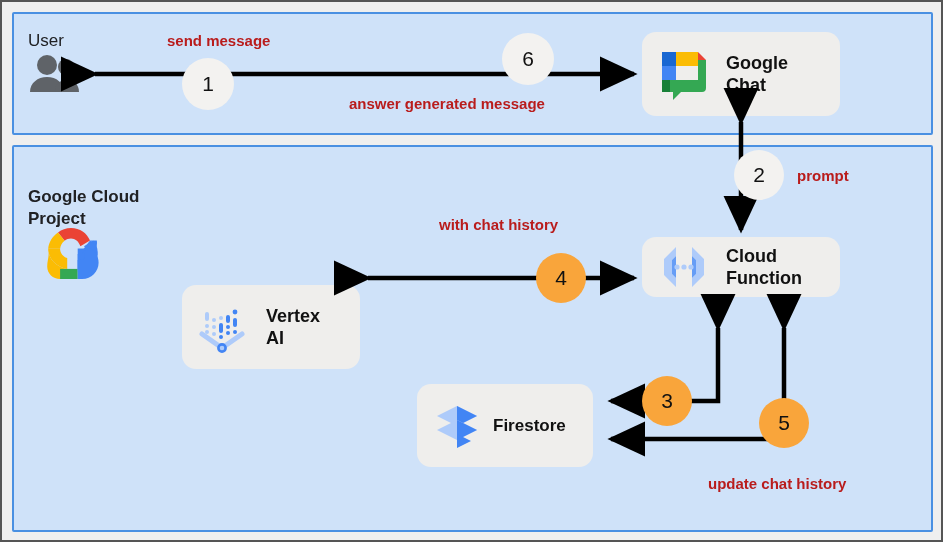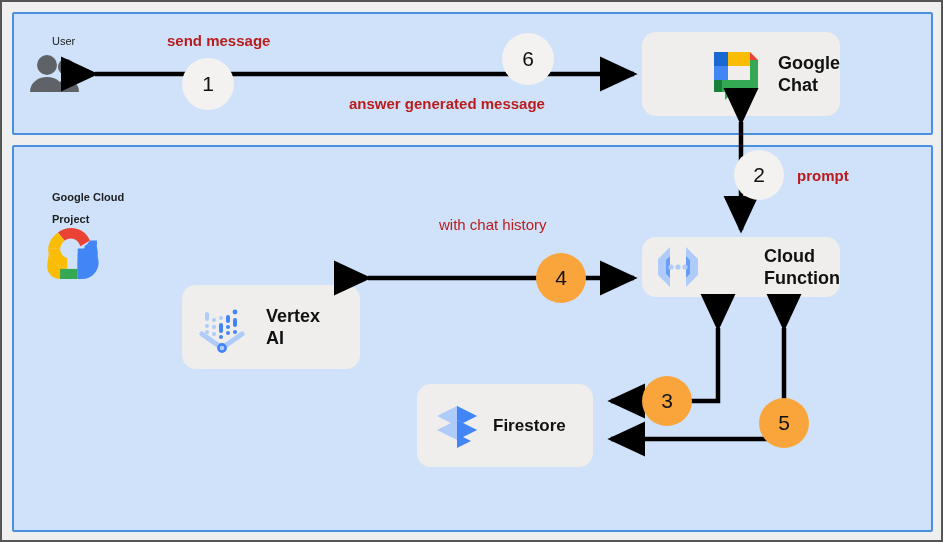--- a/index.html
+++ b/index.html
@@ -9,46 +9,46 @@
     font-family:"Liberation Sans", sans-serif;
     overflow:hidden;
   }
   #stage{position:relative;width:943px;height:542px;box-sizing:border-box;border:2px solid #555;background:#efefef;}
 
   
   .panel{position:absolute;background:#cfe2f9;border:2px solid #4a90e2;border-radius:2px;box-sizing:border-box;}
   #panel-user{left:10px;top:10px;width:921px;height:123px;}
   #panel-gcp{left:10px;top:143px;width:921px;height:387px;}
 
-  .panel-title{position:absolute;color:#202124;font-size:11px;line-height:22px;white-space:pre-line;margin-left:24px;}
+  .panel-title{position:absolute;color:#202124;font-size:17px;line-height:22px;white-space:pre-line;}
   #title-user{left:26px;top:28px;}
   #title-gcp{left:26px;top:184px;font-weight:bold;}
 
   
   .card{position:absolute;background:#efeeec;border-radius:14px;box-sizing:border-box;display:flex;align-items:center;}
   .card-label{font-size:18px;font-weight:bold;color:#111;line-height:22px;white-space:pre-line;}
   .card-icon{display:flex;align-items:center;justify-content:center;flex:none;}
 
-  #card-googlechat{left:640px;top:30px;width:198px;height:84px;justify-content:flex-end;}
+  #card-googlechat{left:640px;top:30px;width:198px;height:84px;padding-left:14px;}
   #card-googlechat .card-label{margin-left:14px;}
   #card-vertexai{left:180px;top:235px;width:178px;height:84px;padding-left:14px;margin-top:48px;}
   #card-vertexai .card-label{margin-left:12px;}
-  #card-cloudfunction{left:640px;top:235px;width:198px;height:60px;padding-left:8px;gap:44px;}
+  #card-cloudfunction{left:640px;top:235px;width:198px;height:60px;padding-left:14px;}
   #card-cloudfunction .card-label{margin-left:14px;}
   #card-firestore{left:415px;top:382px;width:176px;height:83px;padding-left:14px;}
   #card-firestore .card-label{margin-left:10px;font-size:17px;}
 
   
   .flabel{position:absolute;color:#b91c1c;font-size:15px;line-height:19px;white-space:pre;}
   .flabel.bold{font-weight:bold;}
   #lbl-send{left:165px;top:29px;font-weight:bold;}
   #lbl-answer{left:347px;top:92px;font-weight:bold;}
   #lbl-execute{left:795px;top:164px;font-weight:bold;}
   #lbl-prompt1{left:419px;top:186px;}
-  #lbl-prompt2{left:437px;top:213px;font-weight:normal;}
+  #lbl-prompt2{left:437px;top:213px;font-weight:bold;}
   #lbl-retrieve{left:493px;top:339px;font-weight:bold;}
   #lbl-update{left:706px;top:472px;font-weight:bold;}
 
   
   .badge{position:absolute;border-radius:50%;display:flex;align-items:center;justify-content:center;
          font-size:21px;color:#111;box-sizing:border-box;}
   .badge.gray{background:#f3f2f0;}
   .badge.orange{background:#f9a53b;}
   #badge-1{left:180px;top:56px;width:52px;height:52px;}
   #badge-6{left:500px;top:31px;width:52px;height:52px;}
@@ -166,20 +166,21 @@
         <path d="M6 30 L26 20 l20 10 -20 10z" fill="#aecbfa"></path>
         <path d="M26 20 l20 10 -20 10z" fill="#4285f4"></path>
         <path d="M26 34 l14 7 -14 7z" fill="#4285f4"></path>
       </svg>
     </span>
     <span class="card-label">Firestore</span>
   </div>
 
   <div class="flabel" id="lbl-execute">prompt</div>
   <div class="flabel bold" id="lbl-prompt2">with chat history</div>
+  <div class="flabel" id="lbl-update">update chat history</div>
 
   <svg class="arrows">
     <defs>
       <marker id="ah" markerWidth="9" markerHeight="9" refX="7.6" refY="4.5" orient="auto" markerUnits="strokeWidth">
         <path d="M0,0.6 L8.4,4.5 L0,8.4 z" fill="#000"></path>
       </marker>
     </defs>
 
     <line x1="93" y1="72" x2="632" y2="72" stroke="#000" stroke-width="4.5" marker-start="url(#ah)" marker-end="url(#ah)"></line>
 

